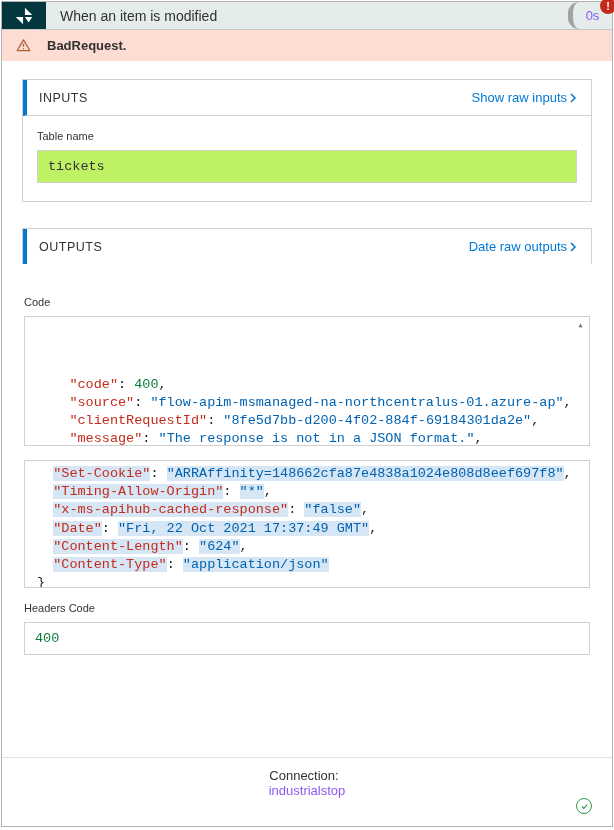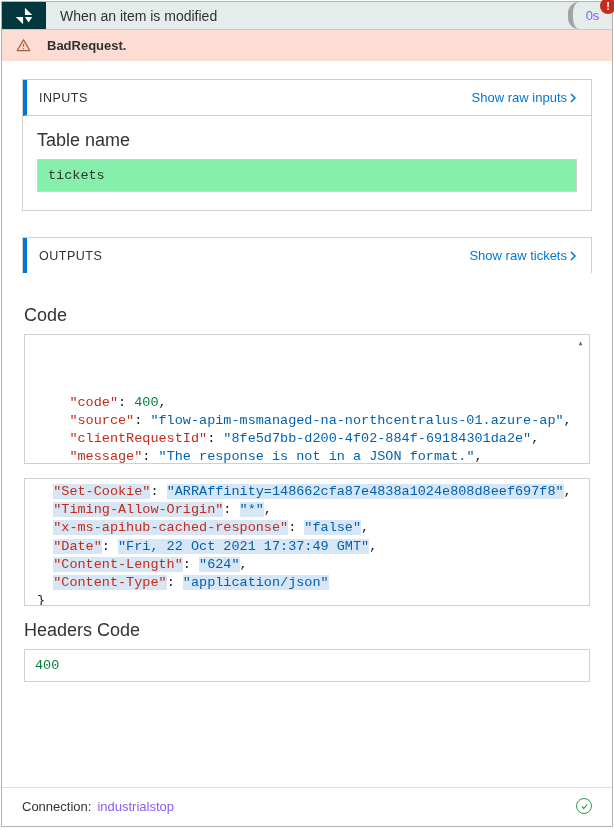--- a/index.html
+++ b/index.html
@@ -111,32 +111,32 @@
     cursor: pointer;
   }
   .chev-right {
     display: inline-block;
   }
   .chev-right svg { display:block; }
   .section-body {
     padding: 14px 14px 18px 14px;
   }
   .field-label {
-    font-size: 18px;
+    font-size: 11px;
     color: #333;
     margin-bottom: 8px;
   }
   .text-input {
     width: 100%;
     border: 1px solid #d0d0d0;
     padding: 8px 10px;
     font-family: Consolas, "Courier New", monospace;
     font-size: 13.5px;
     color: #333;
-    background: #86efac;
+    background: #bef264;
   }
   .code-box {
     border: 1px solid #d0d0d0;
     font-family: Consolas, "Courier New", monospace;
     font-size: 13.5px;
     line-height: 1.35;
     white-space: pre;
     overflow: auto;
     padding: 4px 2px 2px 12px;
     position: relative;
@@ -156,20 +156,21 @@
     font-family: Consolas, "Courier New", monospace;
     font-size: 13.5px;
     color: #0a7d3c;
   }
   .footer {
     border-top: 1px solid #e0e0e0;
     padding: 10px 20px 12px 20px;
     display: flex;
     align-items: center;
     font-size: 13px;
+    flex-direction: column;
   }
   .footer-label { color: #333; margin-right: 6px; }
   .footer-link { color: #8b5cf6; cursor: pointer; }
   .footer-check {
     margin-left: auto;
     width: 16px;
     height: 16px;
     border: 1.5px solid #2a9d4a;
     border-radius: 50%;
     display: flex;
@@ -235,21 +236,21 @@
       <div class="section-body">
         <div class="field-label">Table name</div>
         <input class="text-input" readonly="" value="tickets" style="">
       </div>
     </div>
 
     <div class="section" style="border-bottom:none;">
       <div class="section-head" style="border-bottom:none;align-items:flex-end;">
         <div class="section-title">OUTPUTS</div>
         <div class="show-raw">
-          <span>Show raw tickets</span>
+          <span>Date raw outputs</span>
           <span class="chev-right">
             <svg width="12" height="14" viewBox="0 0 24 24">
                 <path d="M8 4 L16 12 L8 20" fill="none" stroke="#0078d4" stroke-width="3"></path>
               </svg>
           </span>
         </div>
       </div>
     </div>
 
     <div style="padding:6px 2px 0 2px;">

